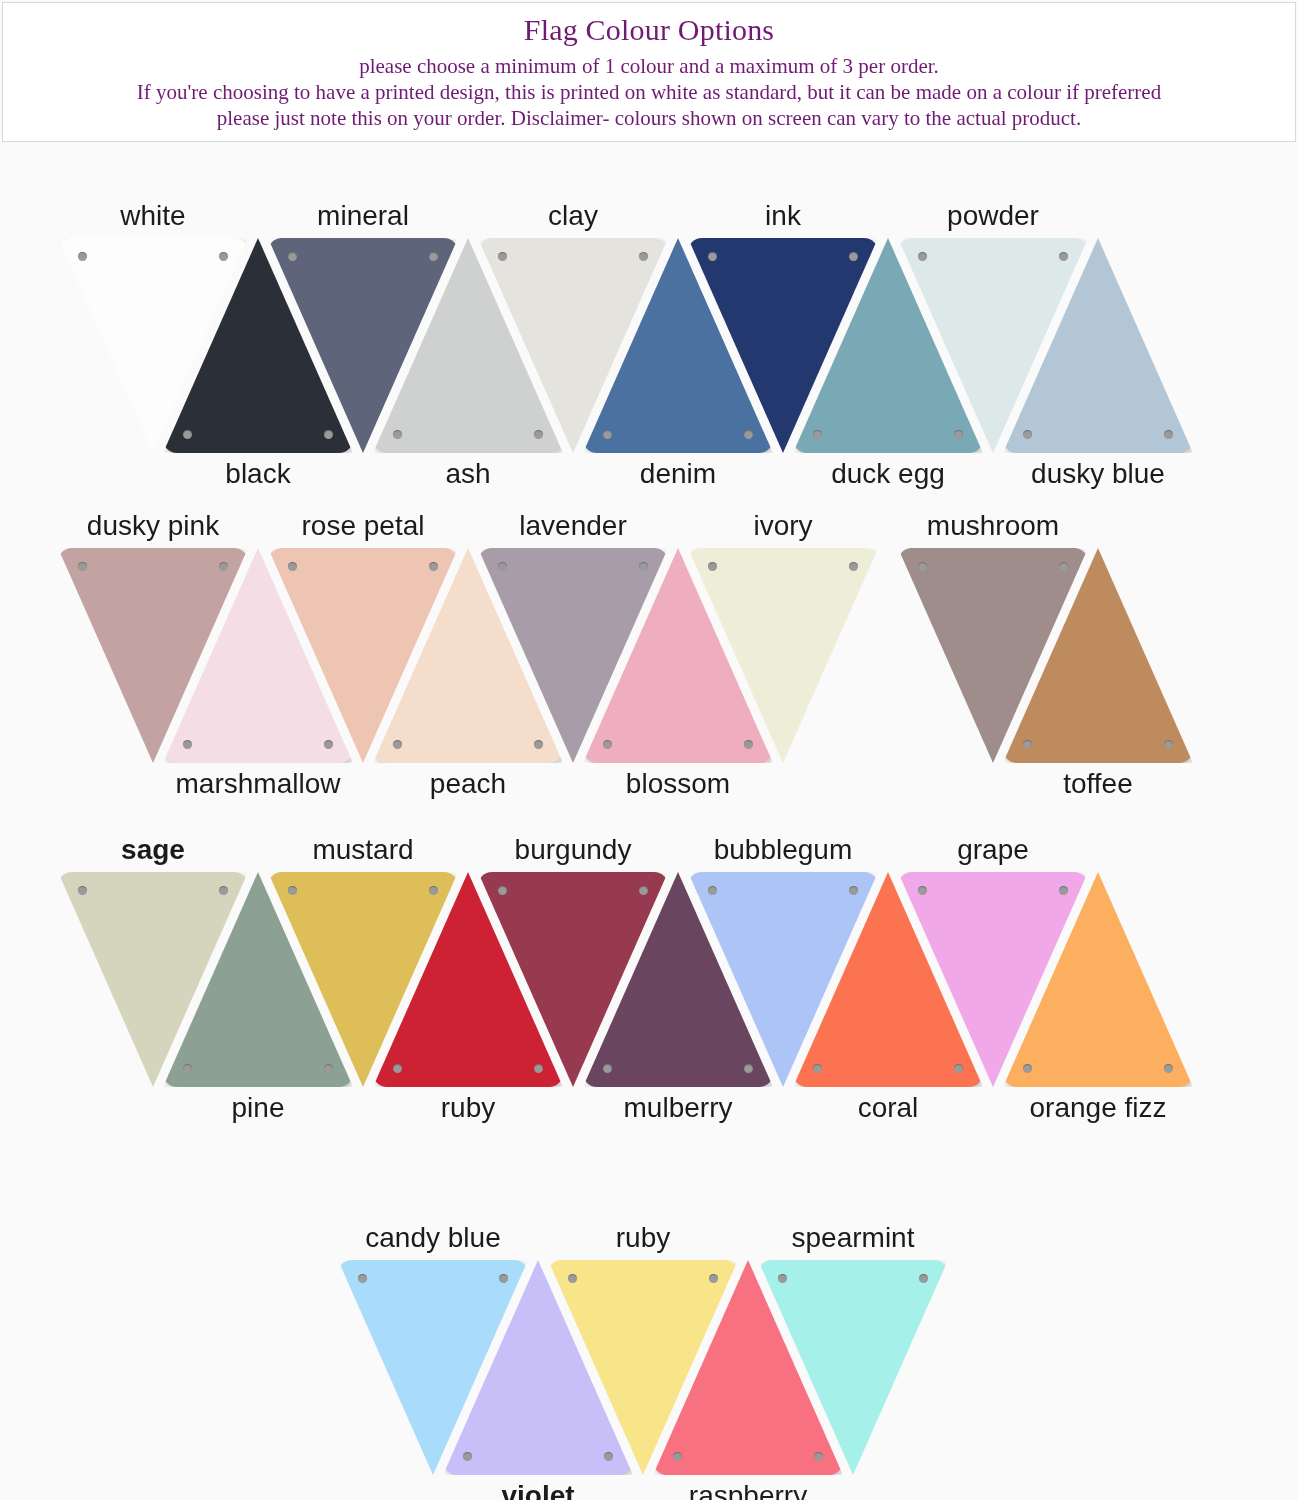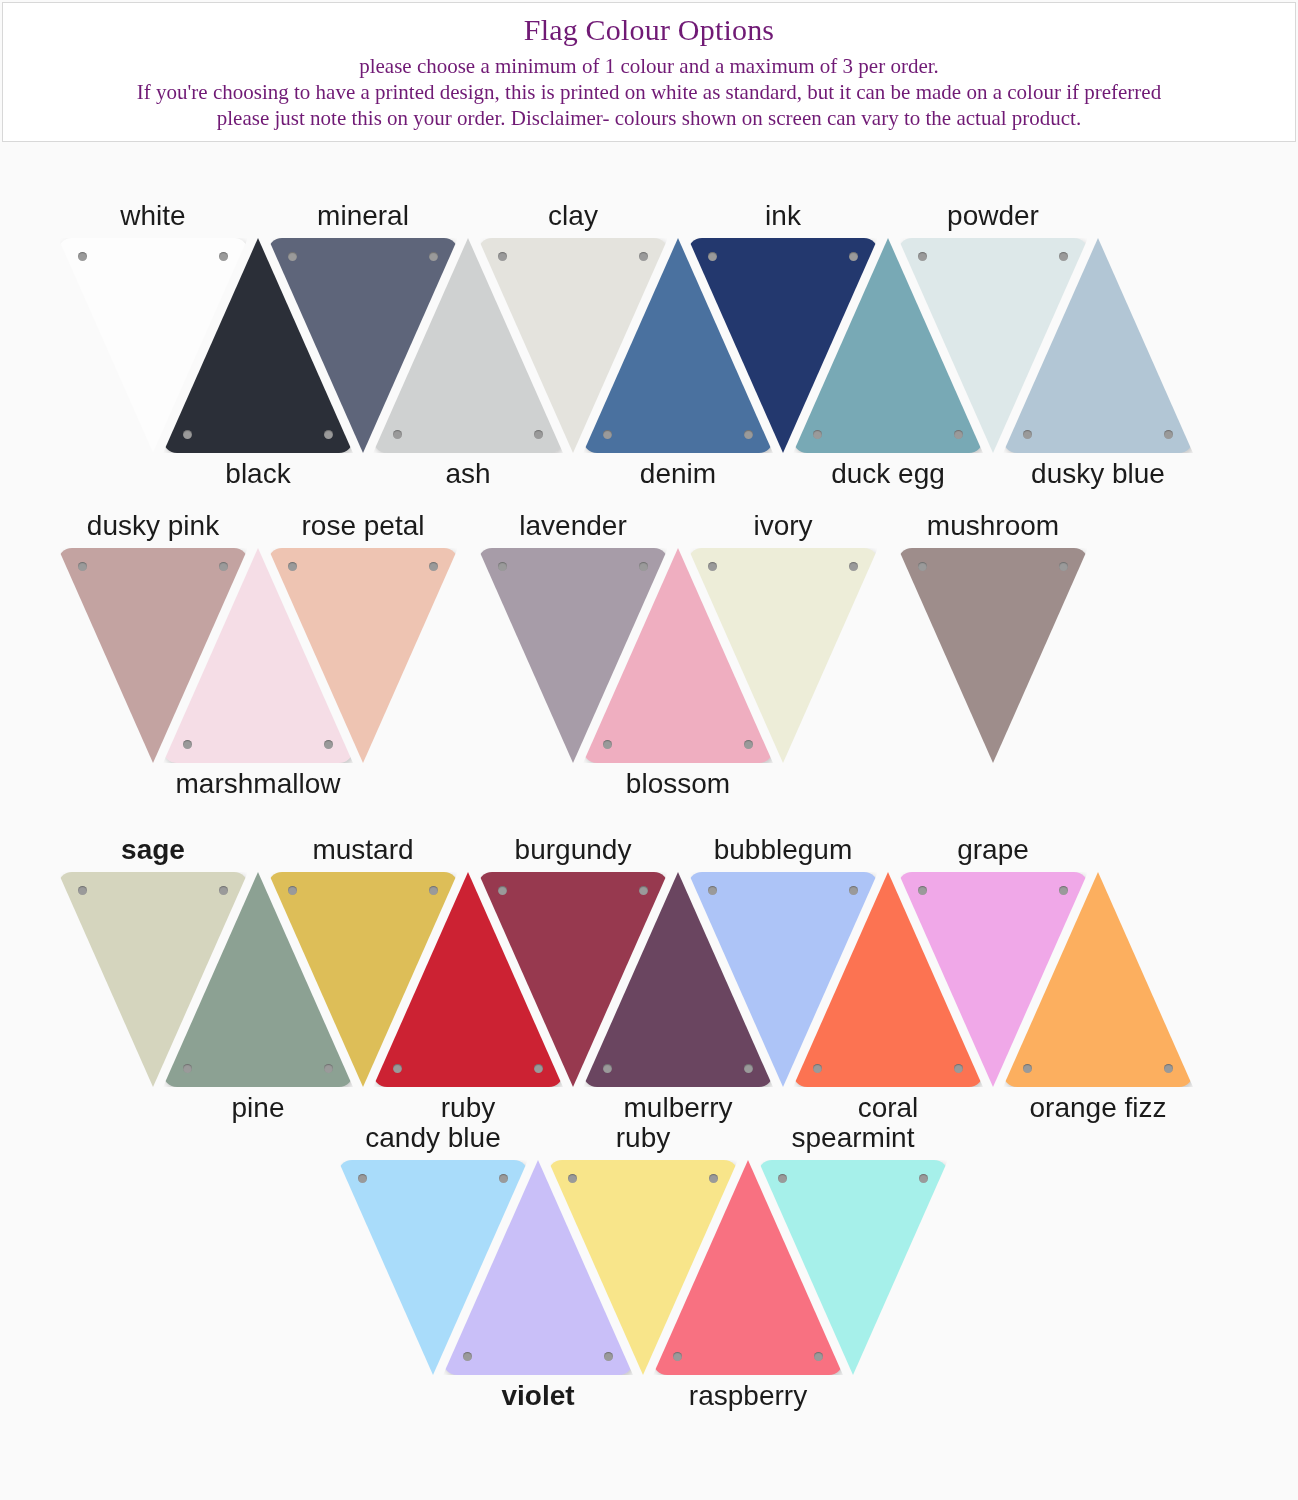--- a/index.html
+++ b/index.html
@@ -182,20 +182,26 @@
           <div class="eyelet l" style="background: rgb(154, 154, 154);"></div>
           <div class="eyelet r" style="background: rgb(154, 154, 154);"></div>
           <div class="flag-label">marshmallow</div>
         </div>
         <div class="flag down" style="left: 268px; width: 190px; height: 215px; z-index: 1;">
           <div class="tri" style="background: rgb(238, 196, 178);"></div>
           <div class="eyelet l" style="background: rgb(154, 154, 154);"></div>
           <div class="eyelet r" style="background: rgb(154, 154, 154);"></div>
           <div class="flag-label">rose petal</div>
         </div>
+        <div class="flag up" style="left: 373px; width: 190px; height: 215px; z-index: 2;">
+          <div class="tri" style="background: rgb(244, 222, 203);"></div>
+          <div class="eyelet l" style="background: rgb(154, 154, 154);"></div>
+          <div class="eyelet r" style="background: rgb(154, 154, 154);"></div>
+          <div class="flag-label">peach</div>
+        </div>
         <div class="flag down" style="left: 478px; width: 190px; height: 215px; z-index: 1;">
           <div class="tri" style="background: rgb(167, 156, 168);"></div>
           <div class="eyelet l" style="background: rgb(154, 154, 154);"></div>
           <div class="eyelet r" style="background: rgb(154, 154, 154);"></div>
           <div class="flag-label">lavender</div>
         </div>
         <div class="flag up" style="left: 583px; width: 190px; height: 215px; z-index: 2;">
           <div class="tri" style="background: rgb(239, 174, 192);"></div>
           <div class="eyelet l" style="background: rgb(154, 154, 154);"></div>
           <div class="eyelet r" style="background: rgb(154, 154, 154);"></div>
@@ -205,20 +211,26 @@
           <div class="tri" style="background: rgb(237, 237, 216);"></div>
           <div class="eyelet l" style="background: rgb(154, 154, 154);"></div>
           <div class="eyelet r" style="background: rgb(154, 154, 154);"></div>
           <div class="flag-label">ivory</div>
         </div>
         <div class="flag down" style="left: 898px; width: 190px; height: 215px; z-index: 1;">
           <div class="tri" style="background: rgb(158, 141, 139);"></div>
           <div class="eyelet l" style="background: rgb(154, 154, 154);"></div>
           <div class="eyelet r" style="background: rgb(154, 154, 154);"></div>
           <div class="flag-label">mushroom</div>
+        </div>
+        <div class="flag up" style="left: 1003px; width: 190px; height: 215px; z-index: 2;">
+          <div class="tri" style="background: rgb(190, 139, 94);"></div>
+          <div class="eyelet l" style="background: rgb(154, 154, 154);"></div>
+          <div class="eyelet r" style="background: rgb(154, 154, 154);"></div>
+          <div class="flag-label">toffee</div>
         </div>
       </div>
       <div class="row" style="top: 872px; height: 215px;">
         <div class="flag down" style="left: 58px; width: 190px; height: 215px; z-index: 1; font-weight: bold;">
           <div class="tri" style="background: rgb(213, 213, 190);"></div>
           <div class="eyelet l" style="background: rgb(154, 154, 154);"></div>
           <div class="eyelet r" style="background: rgb(154, 154, 154);"></div>
           <div class="flag-label">sage</div>
         </div>
         <div class="flag up" style="left: 163px; width: 190px; height: 215px; z-index: 2;">
@@ -269,21 +281,21 @@
           <div class="eyelet r" style="background: rgb(154, 154, 154);"></div>
           <div class="flag-label">grape</div>
         </div>
         <div class="flag up" style="left: 1003px; width: 190px; height: 215px; z-index: 2;">
           <div class="tri" style="background: rgb(252, 175, 95);"></div>
           <div class="eyelet l" style="background: rgb(154, 154, 154);"></div>
           <div class="eyelet r" style="background: rgb(154, 154, 154);"></div>
           <div class="flag-label">orange fizz</div>
         </div>
       </div>
-      <div class="row" style="top: 1160px; height: 215px;">
+      <div class="row" style="top: 1260px; height: 215px;">
         <div class="flag down" style="left: 338px; width: 190px; height: 215px; z-index: 1;">
           <div class="tri" style="background: rgb(169, 220, 250);"></div>
           <div class="eyelet l" style="background: rgb(154, 154, 154);"></div>
           <div class="eyelet r" style="background: rgb(154, 154, 154);"></div>
           <div class="flag-label">candy blue</div>
         </div>
         <div class="flag up" style="left: 443px; width: 190px; height: 215px; z-index: 2; font-weight: bold;">
           <div class="tri" style="background: rgb(201, 191, 248);"></div>
           <div class="eyelet l" style="background: rgb(154, 154, 154);"></div>
           <div class="eyelet r" style="background: rgb(154, 154, 154);"></div>

